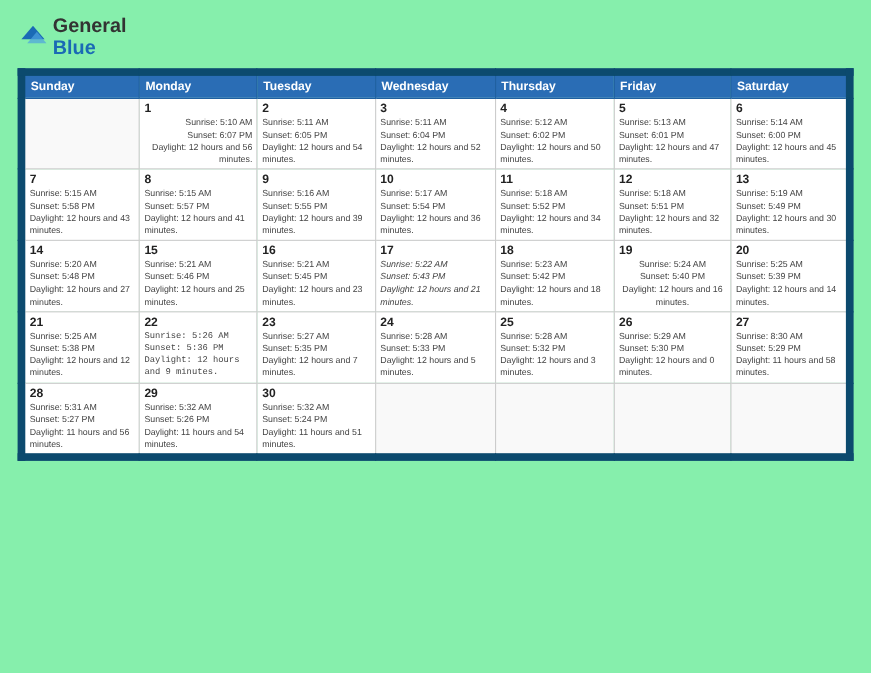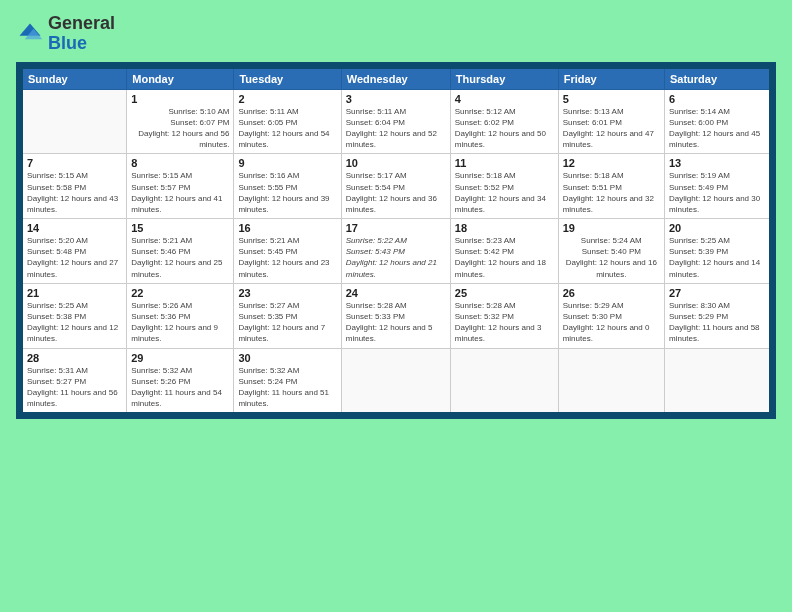--- a/index.html
+++ b/index.html
@@ -251,21 +251,21 @@
         </tr>
         <tr>
           <td>
             <span class="day-number">21</span>
             <div class="day-info" style="white-space: pre-line;">Sunrise: 5:25 AM
 Sunset: 5:38 PM
 Daylight: 12 hours and 12 minutes.</div>
           </td>
           <td>
             <span class="day-number">22</span>
-            <div class="day-info" style="white-space: pre-line;">Sunrise: 5:26 AM
+            <div class="day-info" style="white-space: pre-line; font-family: Liberation Mono, monospace;">Sunrise: 5:26 AM
 Sunset: 5:36 PM
 Daylight: 12 hours and 9 minutes.</div>
           </td>
           <td>
             <span class="day-number">23</span>
             <div class="day-info" style="white-space: pre-line;">Sunrise: 5:27 AM
 Sunset: 5:35 PM
 Daylight: 12 hours and 7 minutes.</div>
           </td>
           <td>

